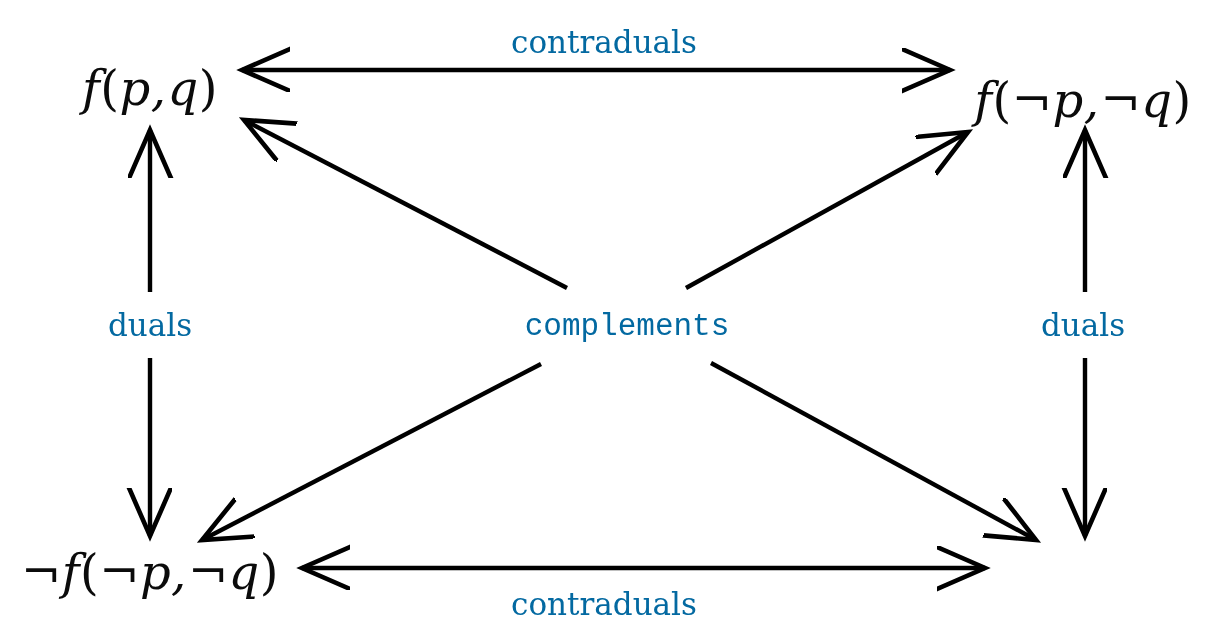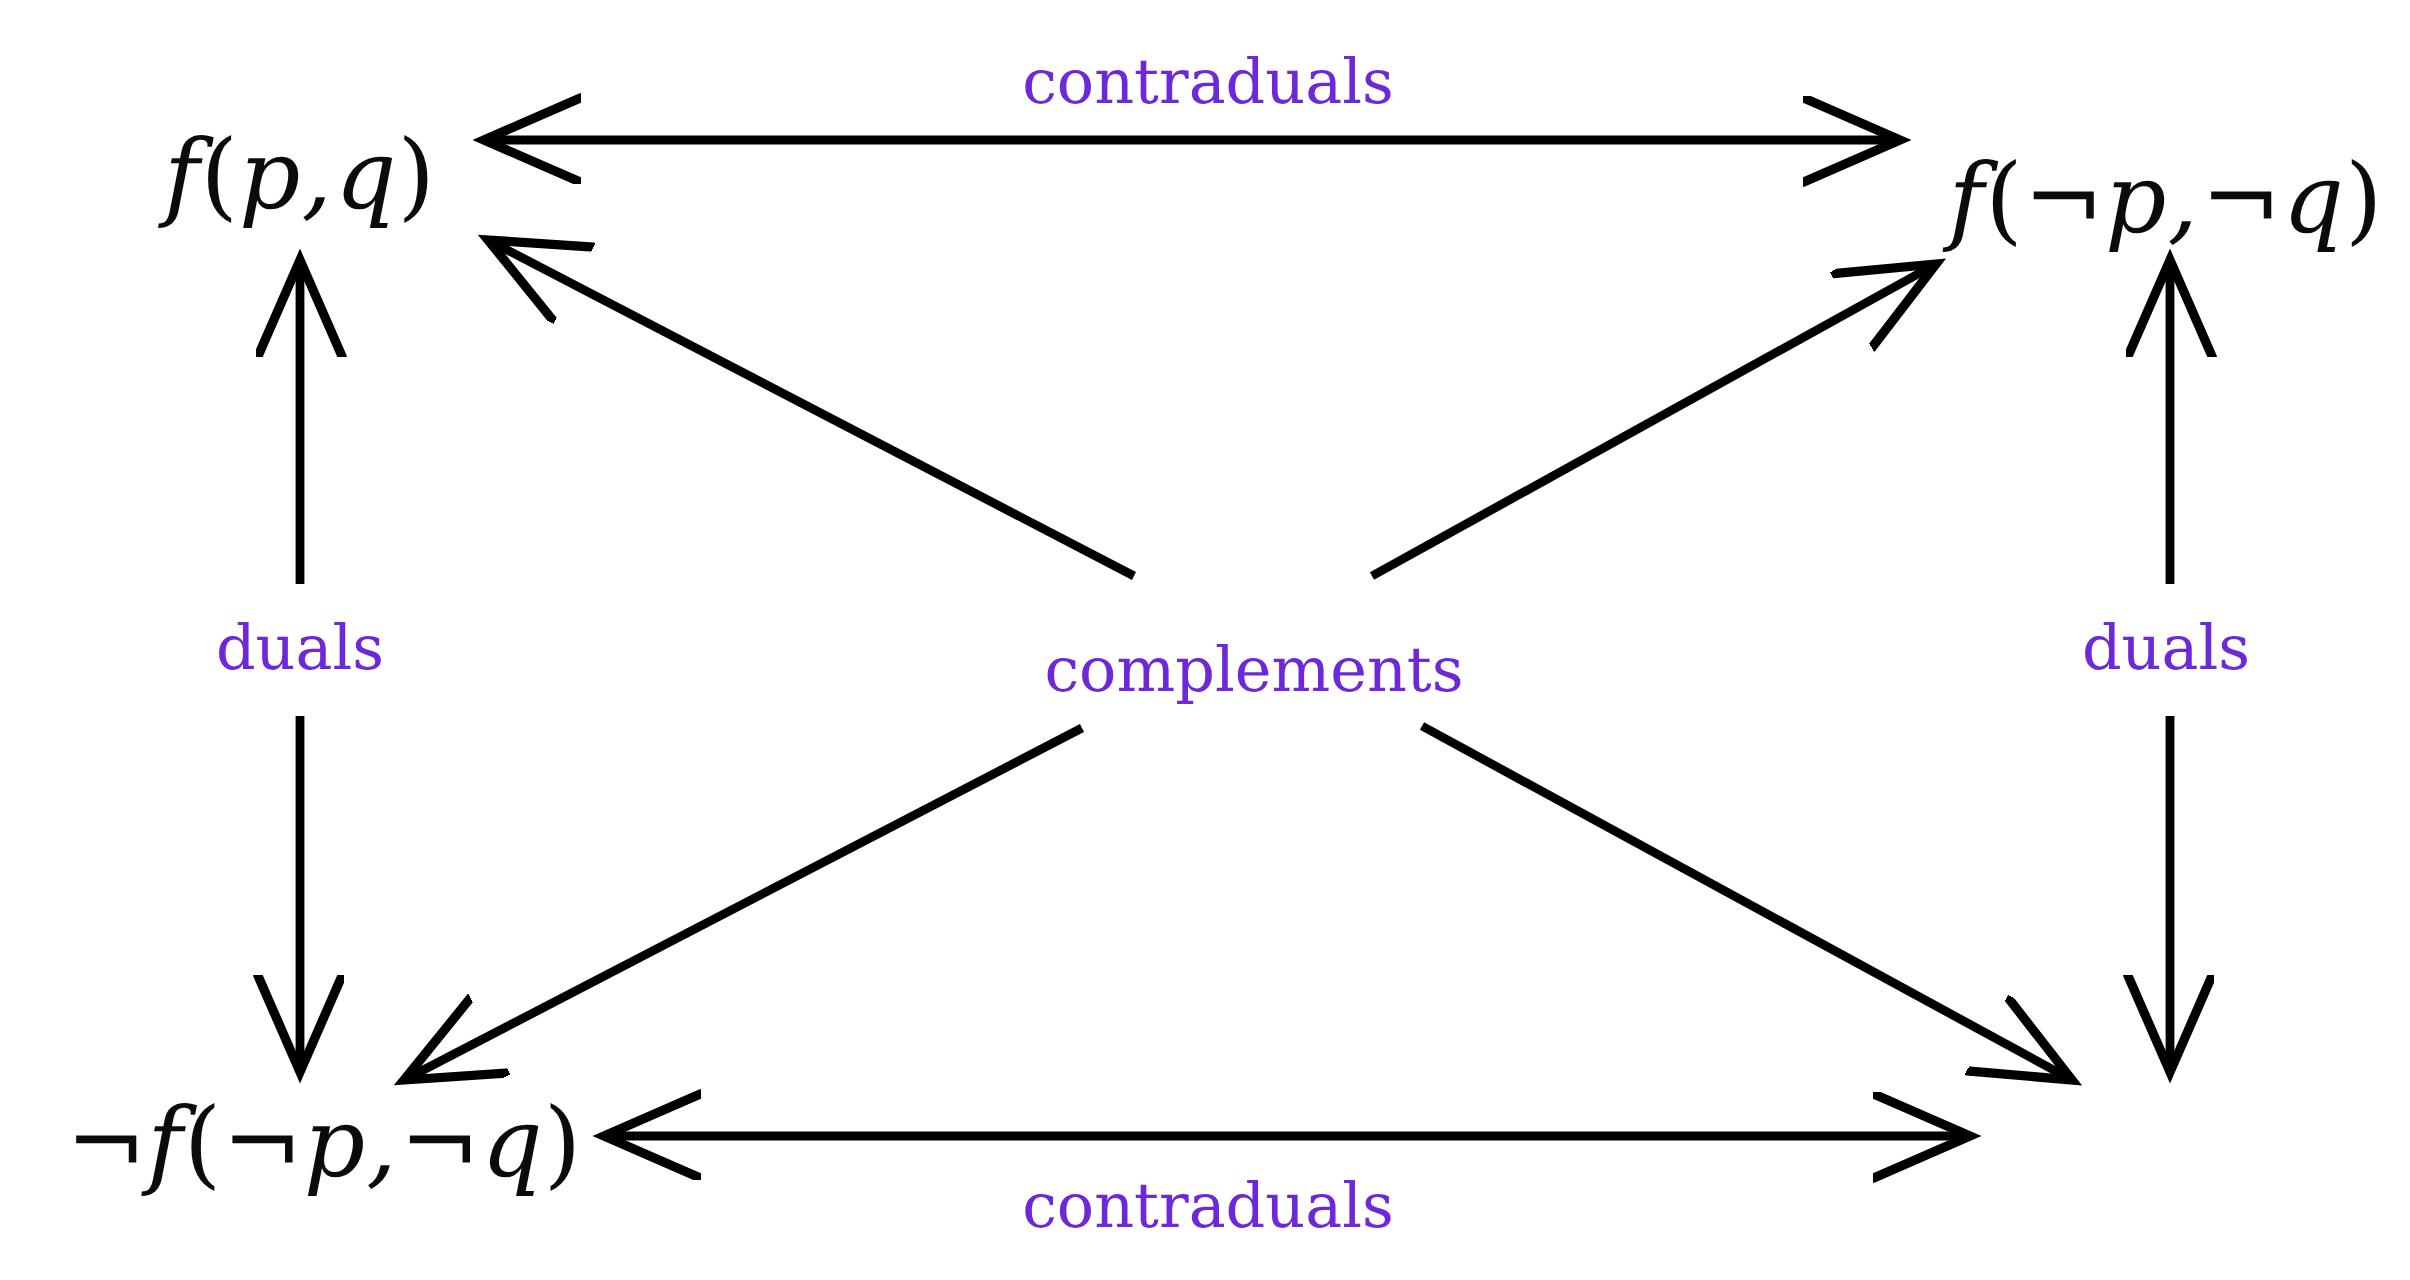--- a/index.html
+++ b/index.html
@@ -47,21 +47,21 @@
   .node .comma {
     font-style: italic;
     padding-right: 1px;
   }
   .edge-label {
     position: absolute;
     white-space: nowrap;
     font-family: "DejaVu Serif", "Liberation Serif", serif;
     font-size: 31px;
     line-height: 1;
-    color: #6d28d9;
+    color: #0369a1;
     transform: translate(-50%, -50%);
     background: #ffffff;
     padding: 2px 8px;
   }
   .label-center {
     font-size: 31px;
   }
 </style>
 </head>
 <body>
@@ -93,28 +93,28 @@
   </svg>
 
   <div class="node" style="left:150px; top:88px;">
     <span class="fn"><span class="var">f</span><span class="par">(</span><span class="var">p</span><span class="comma">,</span><span class="var">q</span><span class="par">)</span></span>
   </div>
 
   <div class="node" style="left:1083px; top:100px;">
     <span class="fn"><span class="var">f</span><span class="par">(</span><span class="par">¬</span><span class="var">p</span><span class="comma">,</span><span class="par">¬</span><span class="var">q</span><span class="par">)</span></span>
   </div>
 
-  <div class="node" style="left:162px; top:572px;">
+  <div class="node" style="left:150px; top:572px;">
     <span class="fn"><span class="par">¬</span><span class="var">f</span><span class="par">(</span><span class="par">¬</span><span class="var">p</span><span class="comma">,</span><span class="par">¬</span><span class="var">q</span><span class="par">)</span></span>
   </div>
 
 
   <div class="edge-label" style="left:604px; top:42px;">contraduals</div>
 
   <div class="edge-label" style="left:150px; top:325px;">duals</div>
 
-  <div class="edge-label label-center" style="left:627px; top:336px;">complements</div>
+  <div class="edge-label label-center" style="left:627px; top:326px;font-family:Liberation Mono, monospace;">complements</div>
 
   <div class="edge-label" style="left:1083px; top:325px;">duals</div>
 
   <div class="edge-label" style="left:604px; top:604px;">contraduals</div>
 
 </div>
 
 </body></html>

